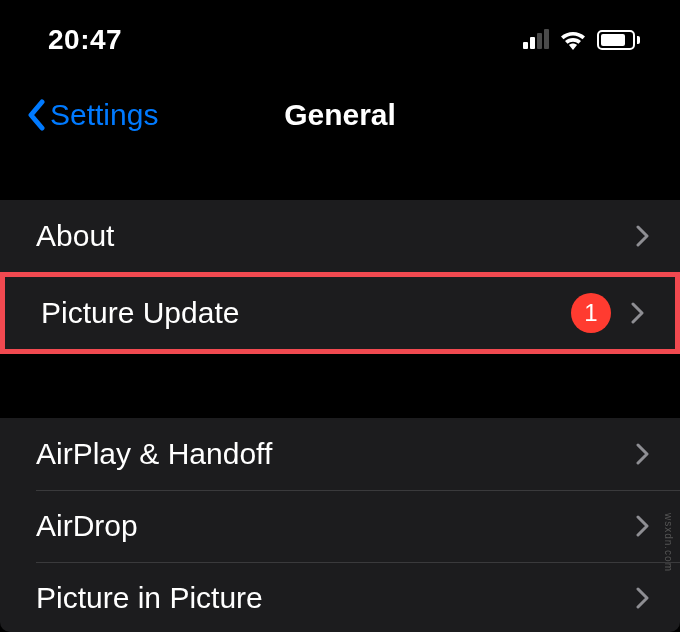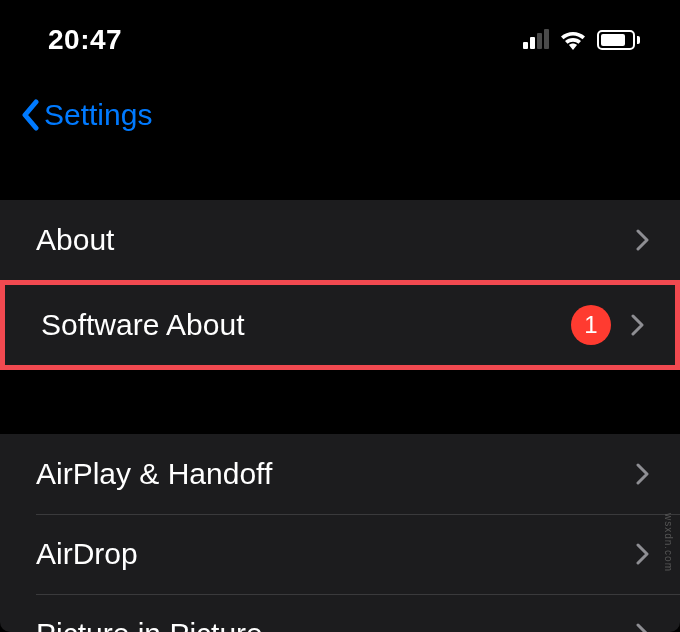--- a/index.html
+++ b/index.html
@@ -74,21 +74,21 @@
       height: 8px;
       background: #fff;
       border-radius: 0 2px 2px 0;
       margin-left: 2px;
     }
     .nav-bar {
       height: 70px;
       display: flex;
       align-items: center;
       position: relative;
-      padding: 0 20px;
+      padding: 0 26px;
     }
     .back-button {
       display: flex;
       align-items: center;
       color: #007aff;
       font-size: 30px;
       cursor: pointer;
       gap: 4px;
     }
     .chevron-back svg { display: block; }
@@ -104,21 +104,21 @@
       background: #000;
     }
     .spacer-small { height: 50px; }
     .spacer-large { height: 64px; }
     .list-group {
       background: #1c1c1e;
     }
     .list-row {
       display: flex;
       align-items: center;
-      height: 80px;
+      height: 72px;
       padding: 0 30px 0 36px;
       cursor: pointer;
       position: relative;
     }
     .list-row + .list-row::before {
       content: '';
       position: absolute;
       top: 0;
       left: 36px;
       right: 0;
@@ -189,36 +189,37 @@
 
 <div class="nav-bar">
   <div class="back-button">
     <span class="chevron-back">
       <svg width="20" height="32" viewBox="0 0 20 32">
         <path d="M16 3 L5 16 L16 29" stroke="#007aff" stroke-width="5" fill="none" stroke-linecap="round" stroke-linejoin="round"></path>
       </svg>
     </span>
     <span>Settings</span>
   </div>
+  <div class="nav-title">General</div>
 </div>
 
 <div class="spacer spacer-small"></div>
 
 <div class="list-group">
   <div class="list-row">
     <div class="row-label">About</div>
     <span class="chevron-right">
       <svg width="14" height="22" viewBox="0 0 14 22">
           <path d="M2 2 L11 11 L2 20" stroke="#8e8e93" stroke-width="3" fill="none" stroke-linecap="round" stroke-linejoin="round"></path>
         </svg>
     </span>
   </div>
   <div class="highlight-box">
     <div class="list-row">
-      <div class="row-label">Software About</div>
+      <div class="row-label">Picture Update</div>
       <div class="badge">1</div>
       <span class="chevron-right">
         <svg width="14" height="22" viewBox="0 0 14 22">
             <path d="M2 2 L11 11 L2 20" stroke="#8e8e93" stroke-width="3" fill="none" stroke-linecap="round" stroke-linejoin="round"></path>
           </svg>
       </span>
     </div>
   </div>
 </div>
 

